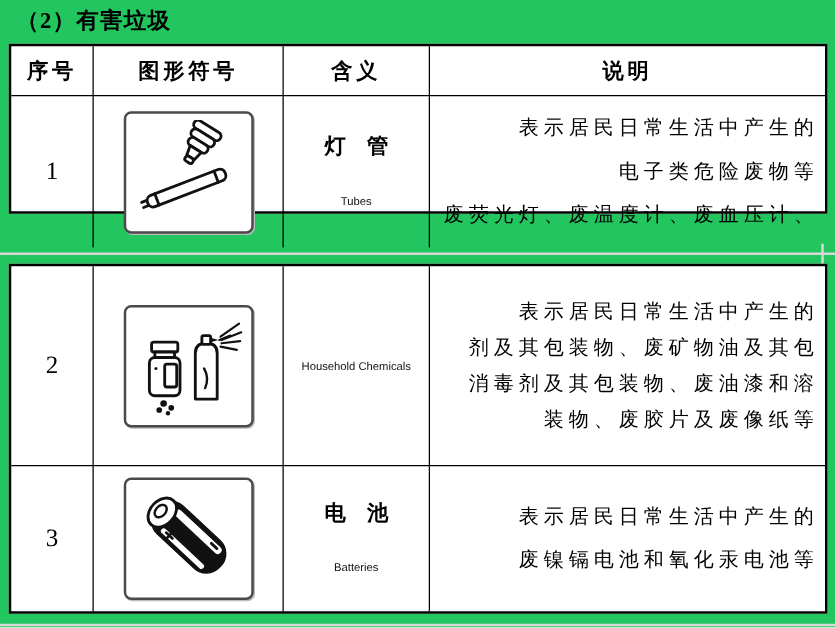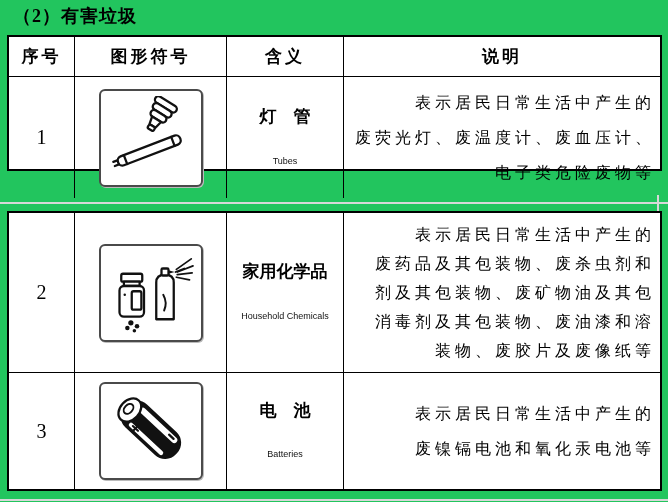--- a/index.html
+++ b/index.html
@@ -75,22 +75,22 @@
           </g>
         </svg>
       </div>
     </div>
     <div class="c meaning last-row">
       <div class="cn">灯　管</div>
       <div class="en">Tubes</div>
     </div>
     <div class="c desc lh35 last-col last-row">
         <div class="dline">表示居民日常生活中产生的</div>
+        <div class="dline">电子类危险废物等</div>
         <div class="dline">废荧光灯、废温度计、废血压计、</div>
-        <div class="dline">电子类危险废物等</div>
       </div>
   </div>
 
   <div class="pagebreak-line" style="left:0;top:202px;width:668px;height:2px;"></div>
   <div class="pagebreak-line" style="left:657px;top:195px;width:2px;height:16px;"></div>
   <div class="pagebreak-line" style="left:0;top:499px;width:668px;height:2px;"></div>
 
   <div class="tbl" id="tbl-2">
     <div class="c seq">2</div>
     <div class="c">
@@ -115,26 +115,24 @@
               <line x1="80" y1="24" x2="98" y2="17"></line>
               <line x1="80" y1="27" x2="97" y2="25"></line>
               <line x1="79" y1="30" x2="94" y2="33"></line>
               <line x1="78" y1="24" x2="88" y2="20"></line>
             </g>
           </g>
         </svg>
       </div>
     </div>
     <div class="c meaning">
-      <div class="cn">家用化学品</div>
       <div class="en">Household Chemicals</div>
     </div>
     <div class="c desc lh29 last-col">
         <div class="dline">表示居民日常生活中产生的</div>
-        <div class="dline">废药品及其包装物、废杀虫剂和</div>
         <div class="dline">剂及其包装物、废矿物油及其包</div>
         <div class="dline">消毒剂及其包装物、废油漆和溶</div>
         <div class="dline">装物、废胶片及废像纸等</div>
       </div>
 
     <div class="c seq last-row">3</div>
     <div class="c last-row">
       <div class="iconbox">
         <svg width="88" height="84" viewBox="0 0 100 96">
           <g transform="rotate(43 50 48)">

